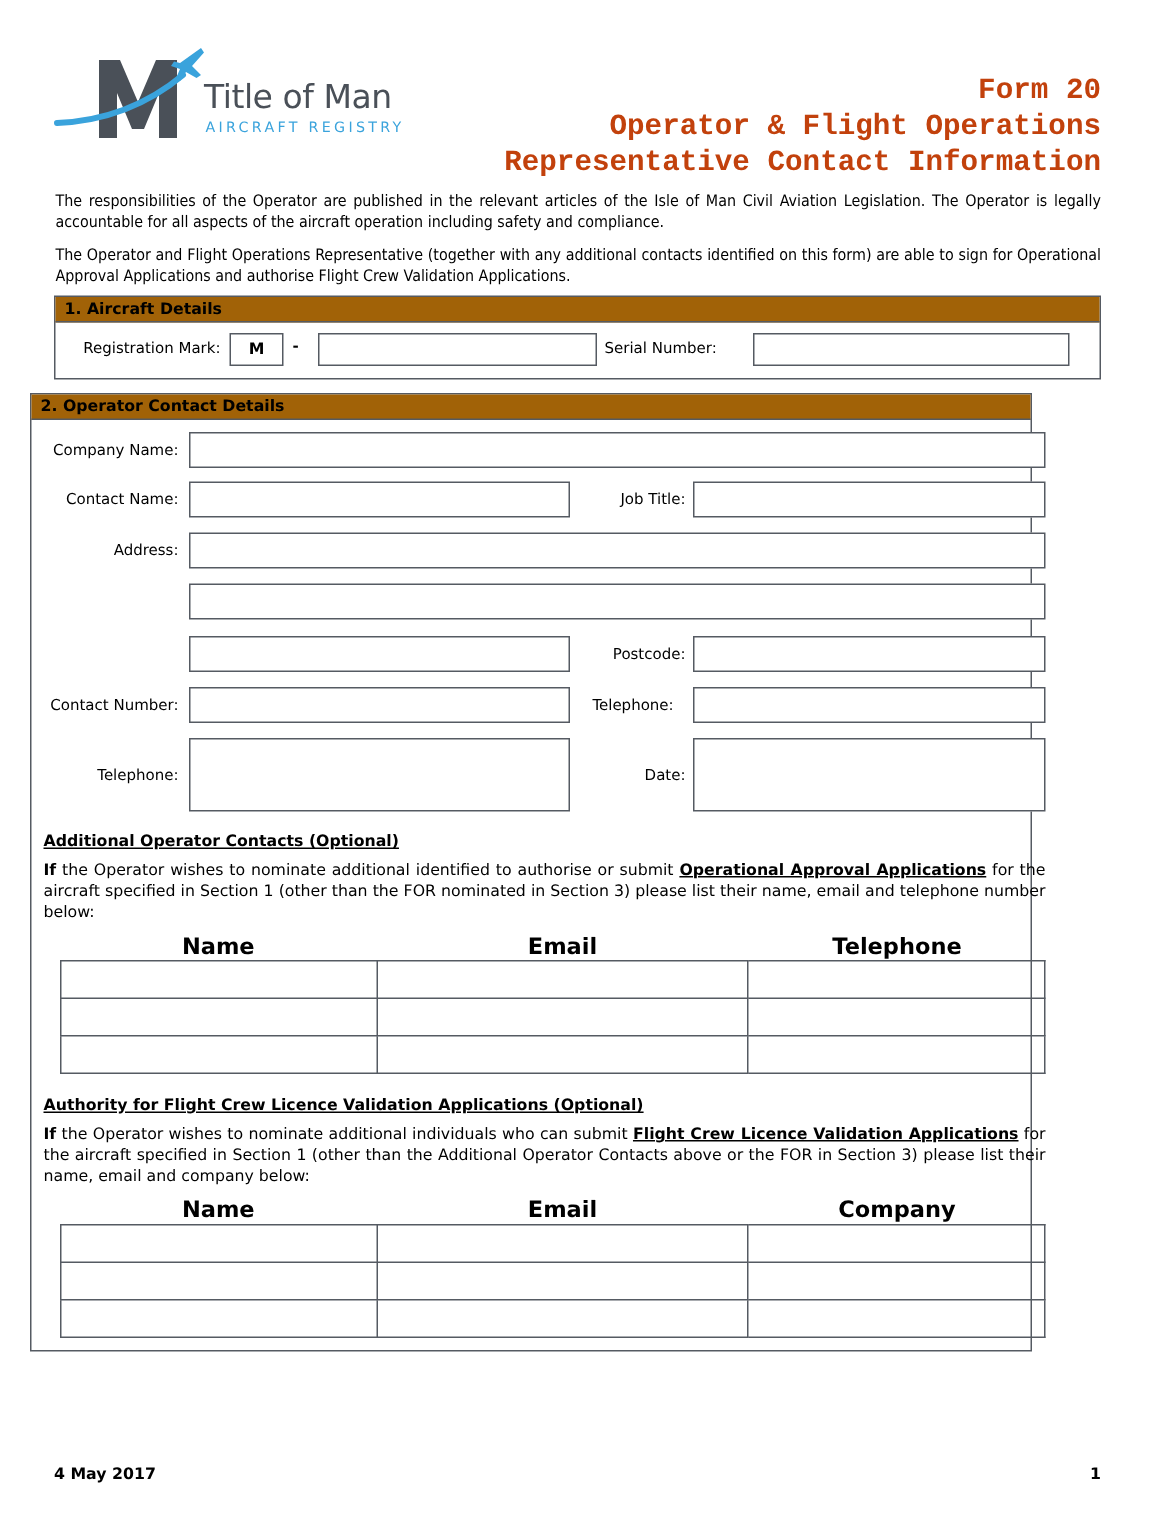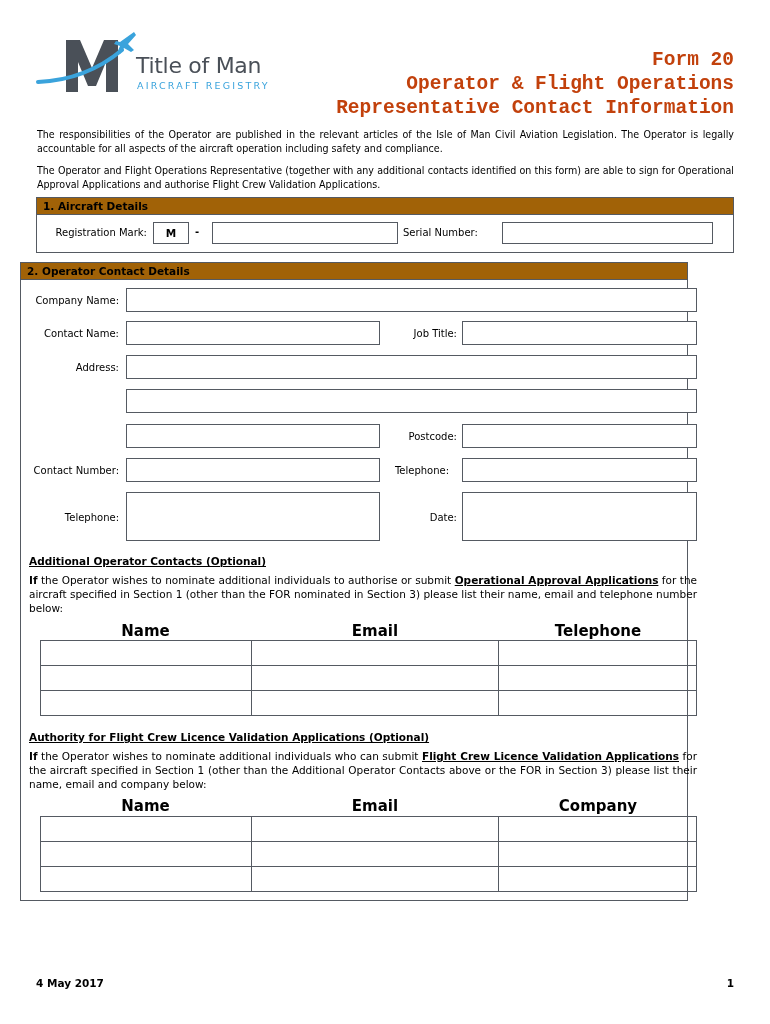--- a/index.html
+++ b/index.html
@@ -92,21 +92,21 @@
   <div class="label" style="left:366px;top:202px;width:70px;text-align:center;">Telephone:</div>
   <div class="field" style="left:441px;top:195px;width:235px;height:24px;"></div>
 
   <div class="label" style="left:4px;top:249px;width:94px;">Telephone:</div>
   <div class="field" style="left:105px;top:229px;width:254px;height:49px;"></div>
   <div class="label" style="left:366px;top:249px;width:70px;">Date:</div>
   <div class="field" style="left:441px;top:229px;width:235px;height:49px;"></div>
 
   <div class="subhead" style="top:292px;">Additional Operator Contacts (Optional)</div>
   <div class="para" style="top:310px;">
-    <b>If</b><span> the Operator wishes to nominate additional individuals to authorise or submit </span><b class="u">Operational Approval Applications</b><span> for the aircraft specified in Section 1 (other than the FOR nominated in Section 3) please list their name, email and telephone number below:</span>
+    <b>If</b><span> the Operator wishes to nominate additional identified to authorise or submit </span><b class="u">Operational Approval Applications</b><span> for the aircraft specified in Section 1 (other than the FOR nominated in Section 3) please list their name, email and telephone number below:</span>
   </div>
   <div class="colhead" style="left:19px;top:359px;width:211px;">Name</div>
   <div class="colhead" style="left:230px;top:359px;width:248px;">Email</div>
   <div class="colhead" style="left:478px;top:359px;width:198px;">Telephone</div>
   <table class="grid" style="left:19px;top:377px;width:657px;">
     <tbody>
         <tr>
       <td style="width:211px;"></td>
       <td style="width:248px;"></td>
       <td style="width:198px;"></td>

